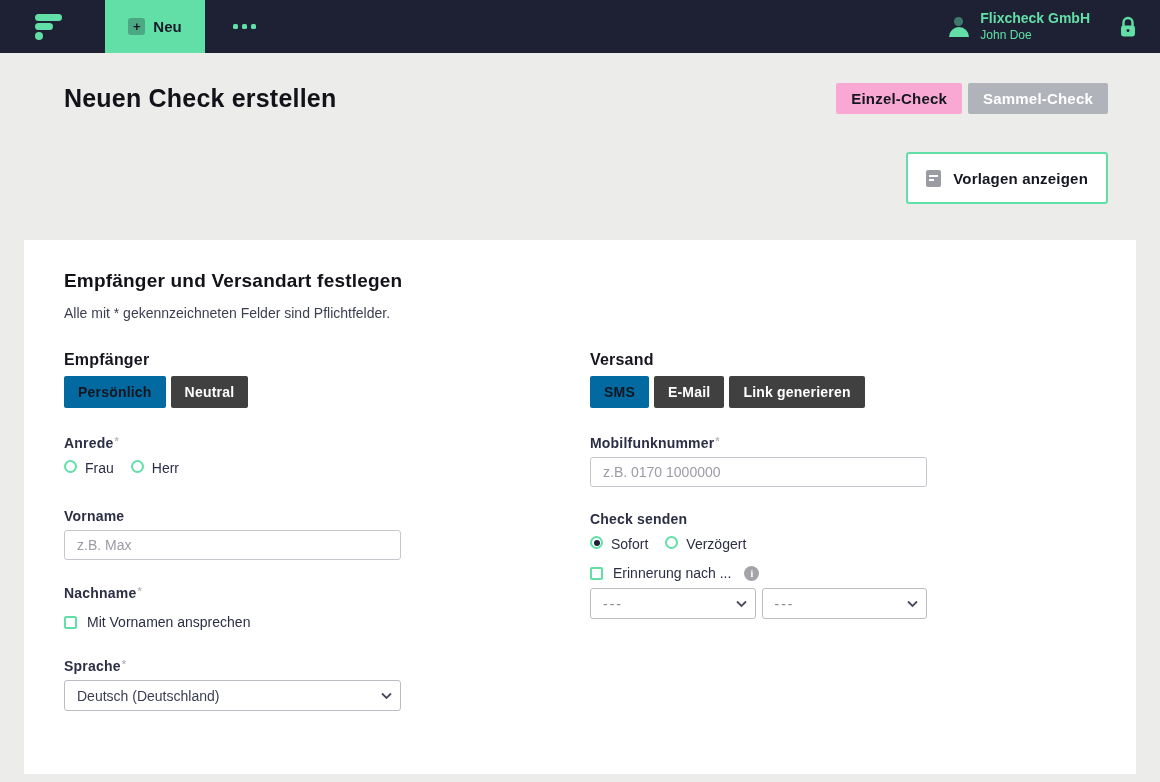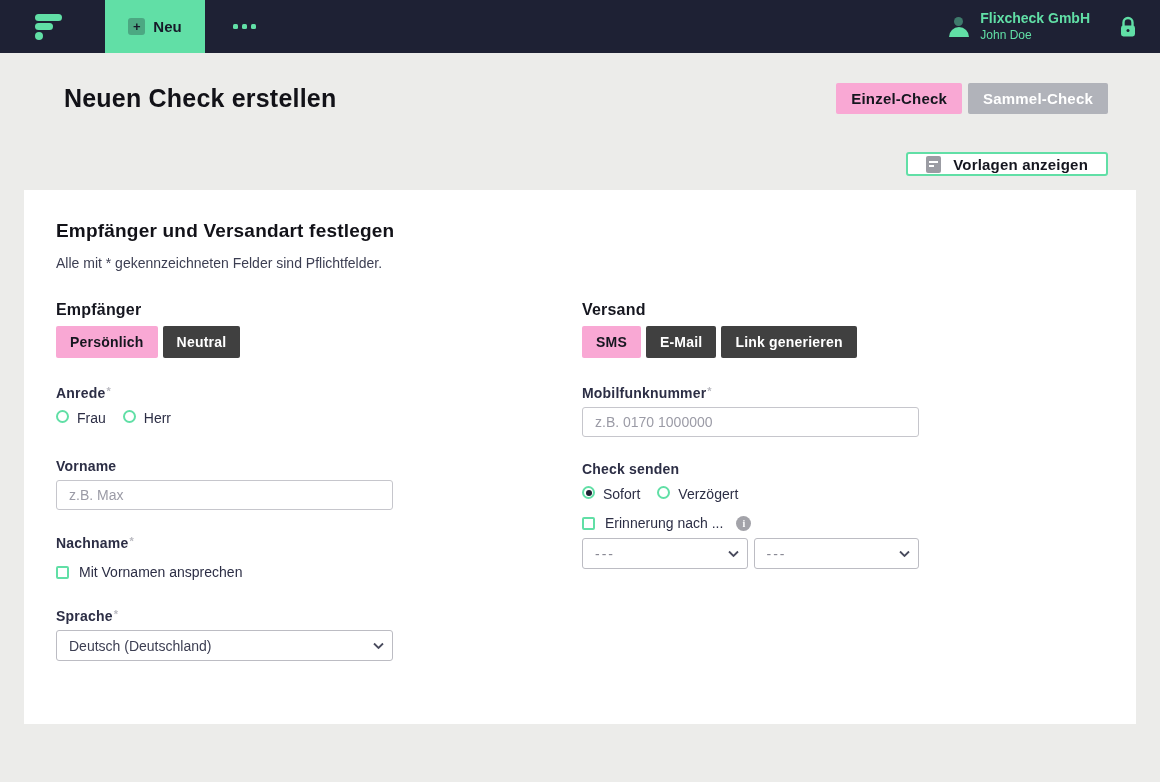--- a/index.html
+++ b/index.html
@@ -54,48 +54,48 @@
     padding:0 15px; height:31px; cursor:pointer; letter-spacing:0.2px;
   }
   .btn-pill.active { background:#f9a8d4; color:#15161f; }
   .btn-pill.inactive { background:#b1b3ba; color:#ffffff; }
 
   .templates-row { display:flex; justify-content:flex-end; margin:38px 52px 0 0; }
   .btn-templates {
     display:flex; align-items:center; gap:12px;
     background:#ffffff; border:2px solid #61dfa6; border-radius:3px;
     font-family:inherit; font-weight:bold; font-size:15px; color:#15161f;
-    padding:0 18px; height:24px; cursor:pointer; letter-spacing:0.2px;
+    padding:0 18px; height:52px; cursor:pointer; letter-spacing:0.2px;
   }
   .doc-icon { width:15px; height:17px; background:#9b9ca3; border-radius:2px; position:relative; }
   .doc-icon::before, .doc-icon::after {
     content:""; position:absolute; left:3px; height:2px; background:#ffffff;
   }
   .doc-icon::before { top:5px; width:9px; }
   .doc-icon::after  { top:9px; width:5px; }
 
   
   .card {
-    background:#ffffff; margin:14px 24px 0 24px; padding:30px 40px 24px 32px;
+    background:#ffffff; margin:36px 24px 0 24px; padding:30px 40px 24px 40px;
     min-height:534px;
   }
   .section-title { font-size:19px; font-weight:bold; color:#121218; letter-spacing:0.2px; }
   .section-note { font-size:14px; color:#3c3e52; margin-top:13px; }
 
   .columns { display:flex; margin-top:30px; }
   .col { width:337px; }
   .col.left { margin-right:189px; }
 
   .group-label { font-size:16px; font-weight:bold; color:#15161f; letter-spacing:0.2px; }
   .toggle-row { display:flex; gap:5px; margin-top:7px; }
   .btn-toggle {
     border:none; border-radius:2px; font-family:inherit; font-weight:bold; font-size:14px;
     padding:0 14px; height:32px; cursor:pointer; letter-spacing:0.2px;
   }
-  .btn-toggle.active { background:#f9a8d4; color:#15161f; }
+  .btn-toggle.active { background:#0369a1; color:#15161f; }
   .btn-toggle.inactive { background:#404040; color:#ffffff; }
 
   .field { margin-top:27px; }
   .field-label { font-size:14px; font-weight:bold; color:#2c2e45; letter-spacing:0.2px; }
   .req { color:#b9b9c0; font-size:11px; vertical-align:top; margin-left:1px; }
 
   .text-input {
     width:100%; height:30px; border:1px solid #c6c6cc; border-radius:3px;
     padding:0 12px; font-family:inherit; font-size:14px; color:#3c3e52; margin-top:6px;
     background:#ffffff; outline:none;

